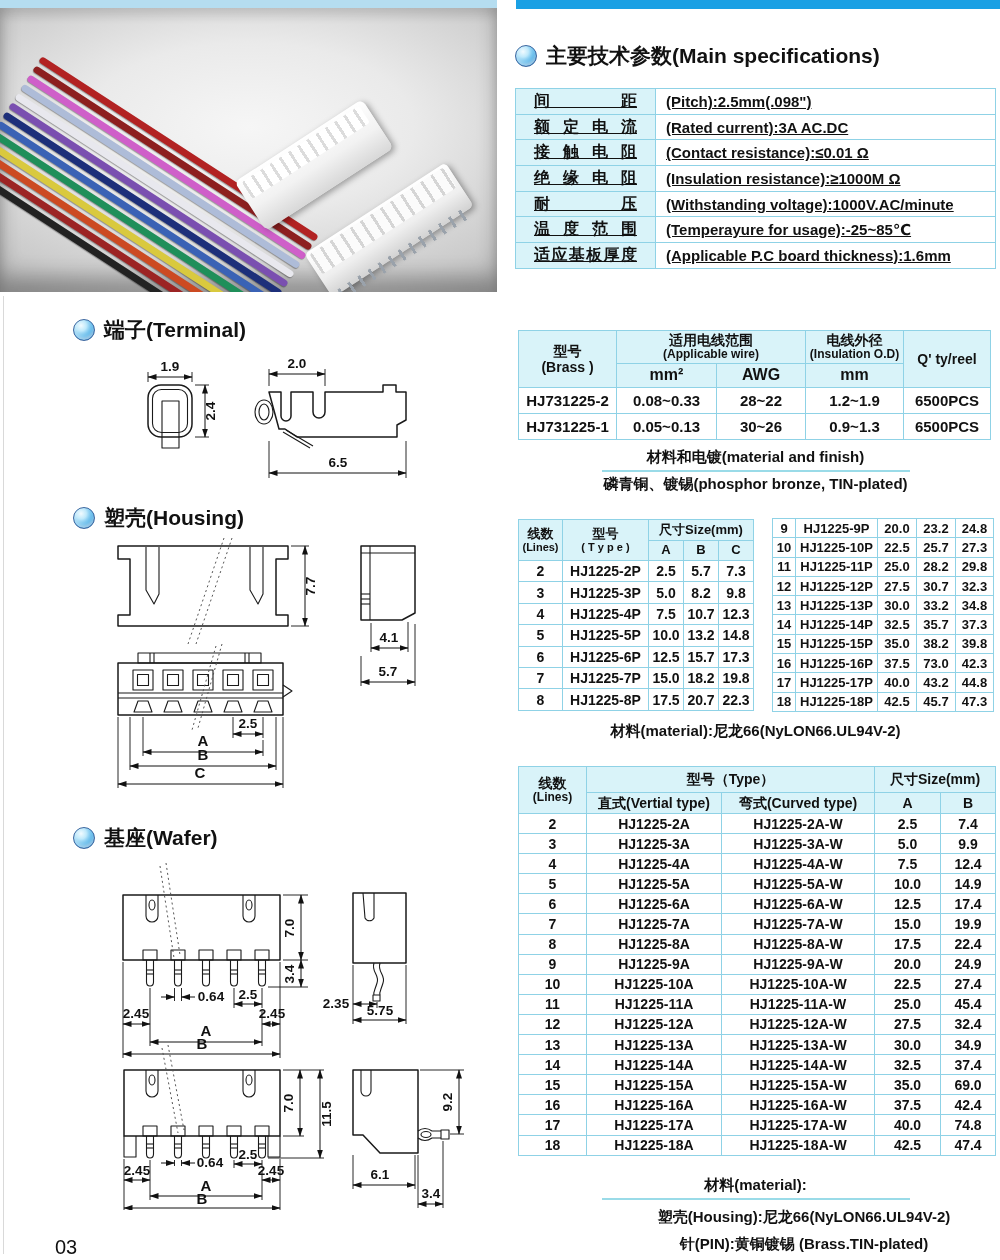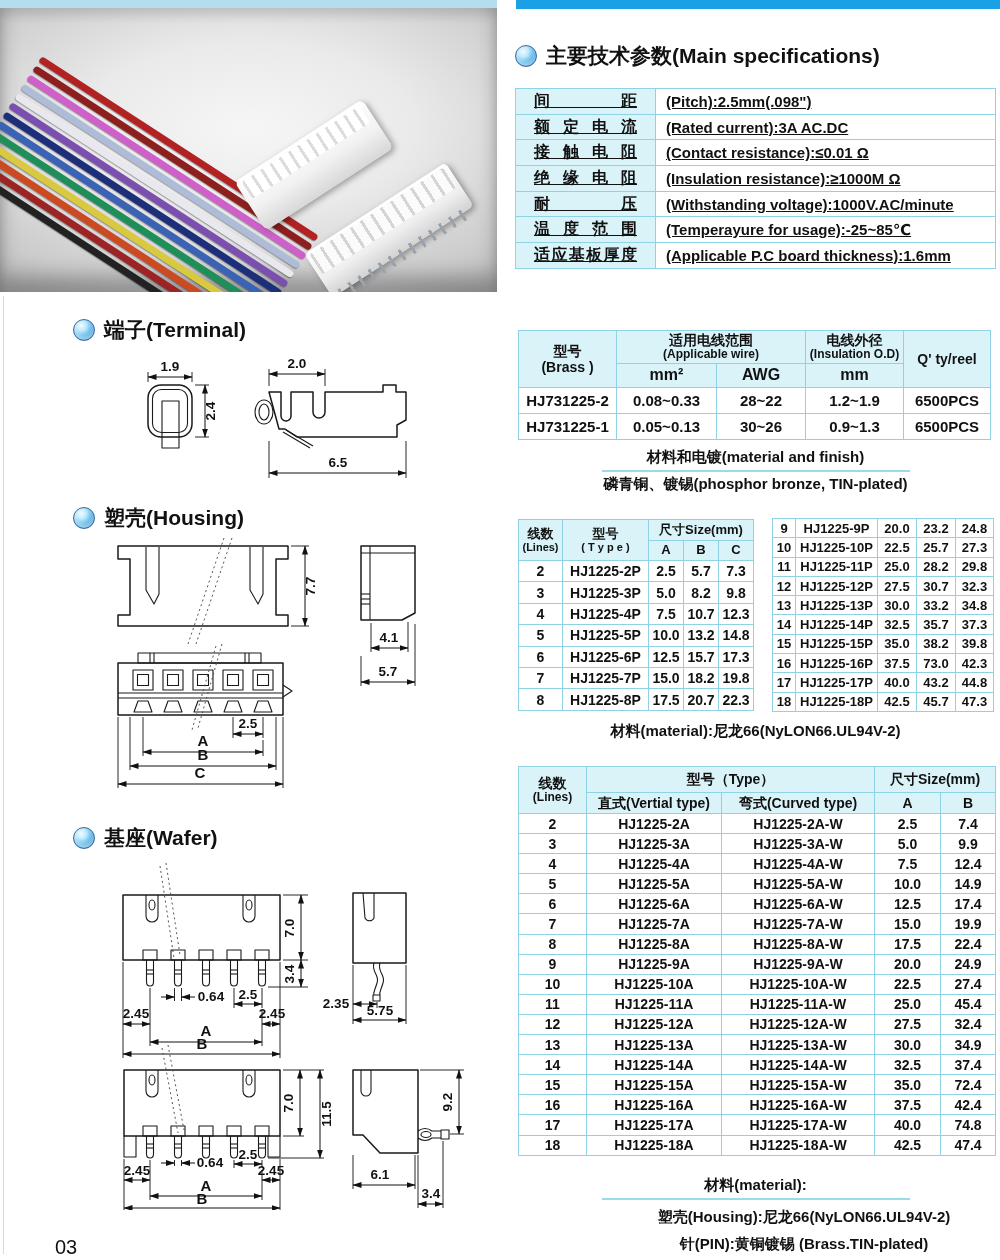--- a/index.html
+++ b/index.html
@@ -560,21 +560,21 @@
         <td>HJ1225-14A-W</td>
         <td>32.5</td>
         <td>37.4</td>
       </tr>
 
       <tr>
         <td>15</td>
         <td>HJ1225-15A</td>
         <td>HJ1225-15A-W</td>
         <td>35.0</td>
-        <td>72.4</td>
+        <td>69.0</td>
       </tr>
 
       <tr>
         <td>16</td>
         <td>HJ1225-16A</td>
         <td>HJ1225-16A-W</td>
         <td>37.5</td>
         <td>42.4</td>
       </tr>
 

